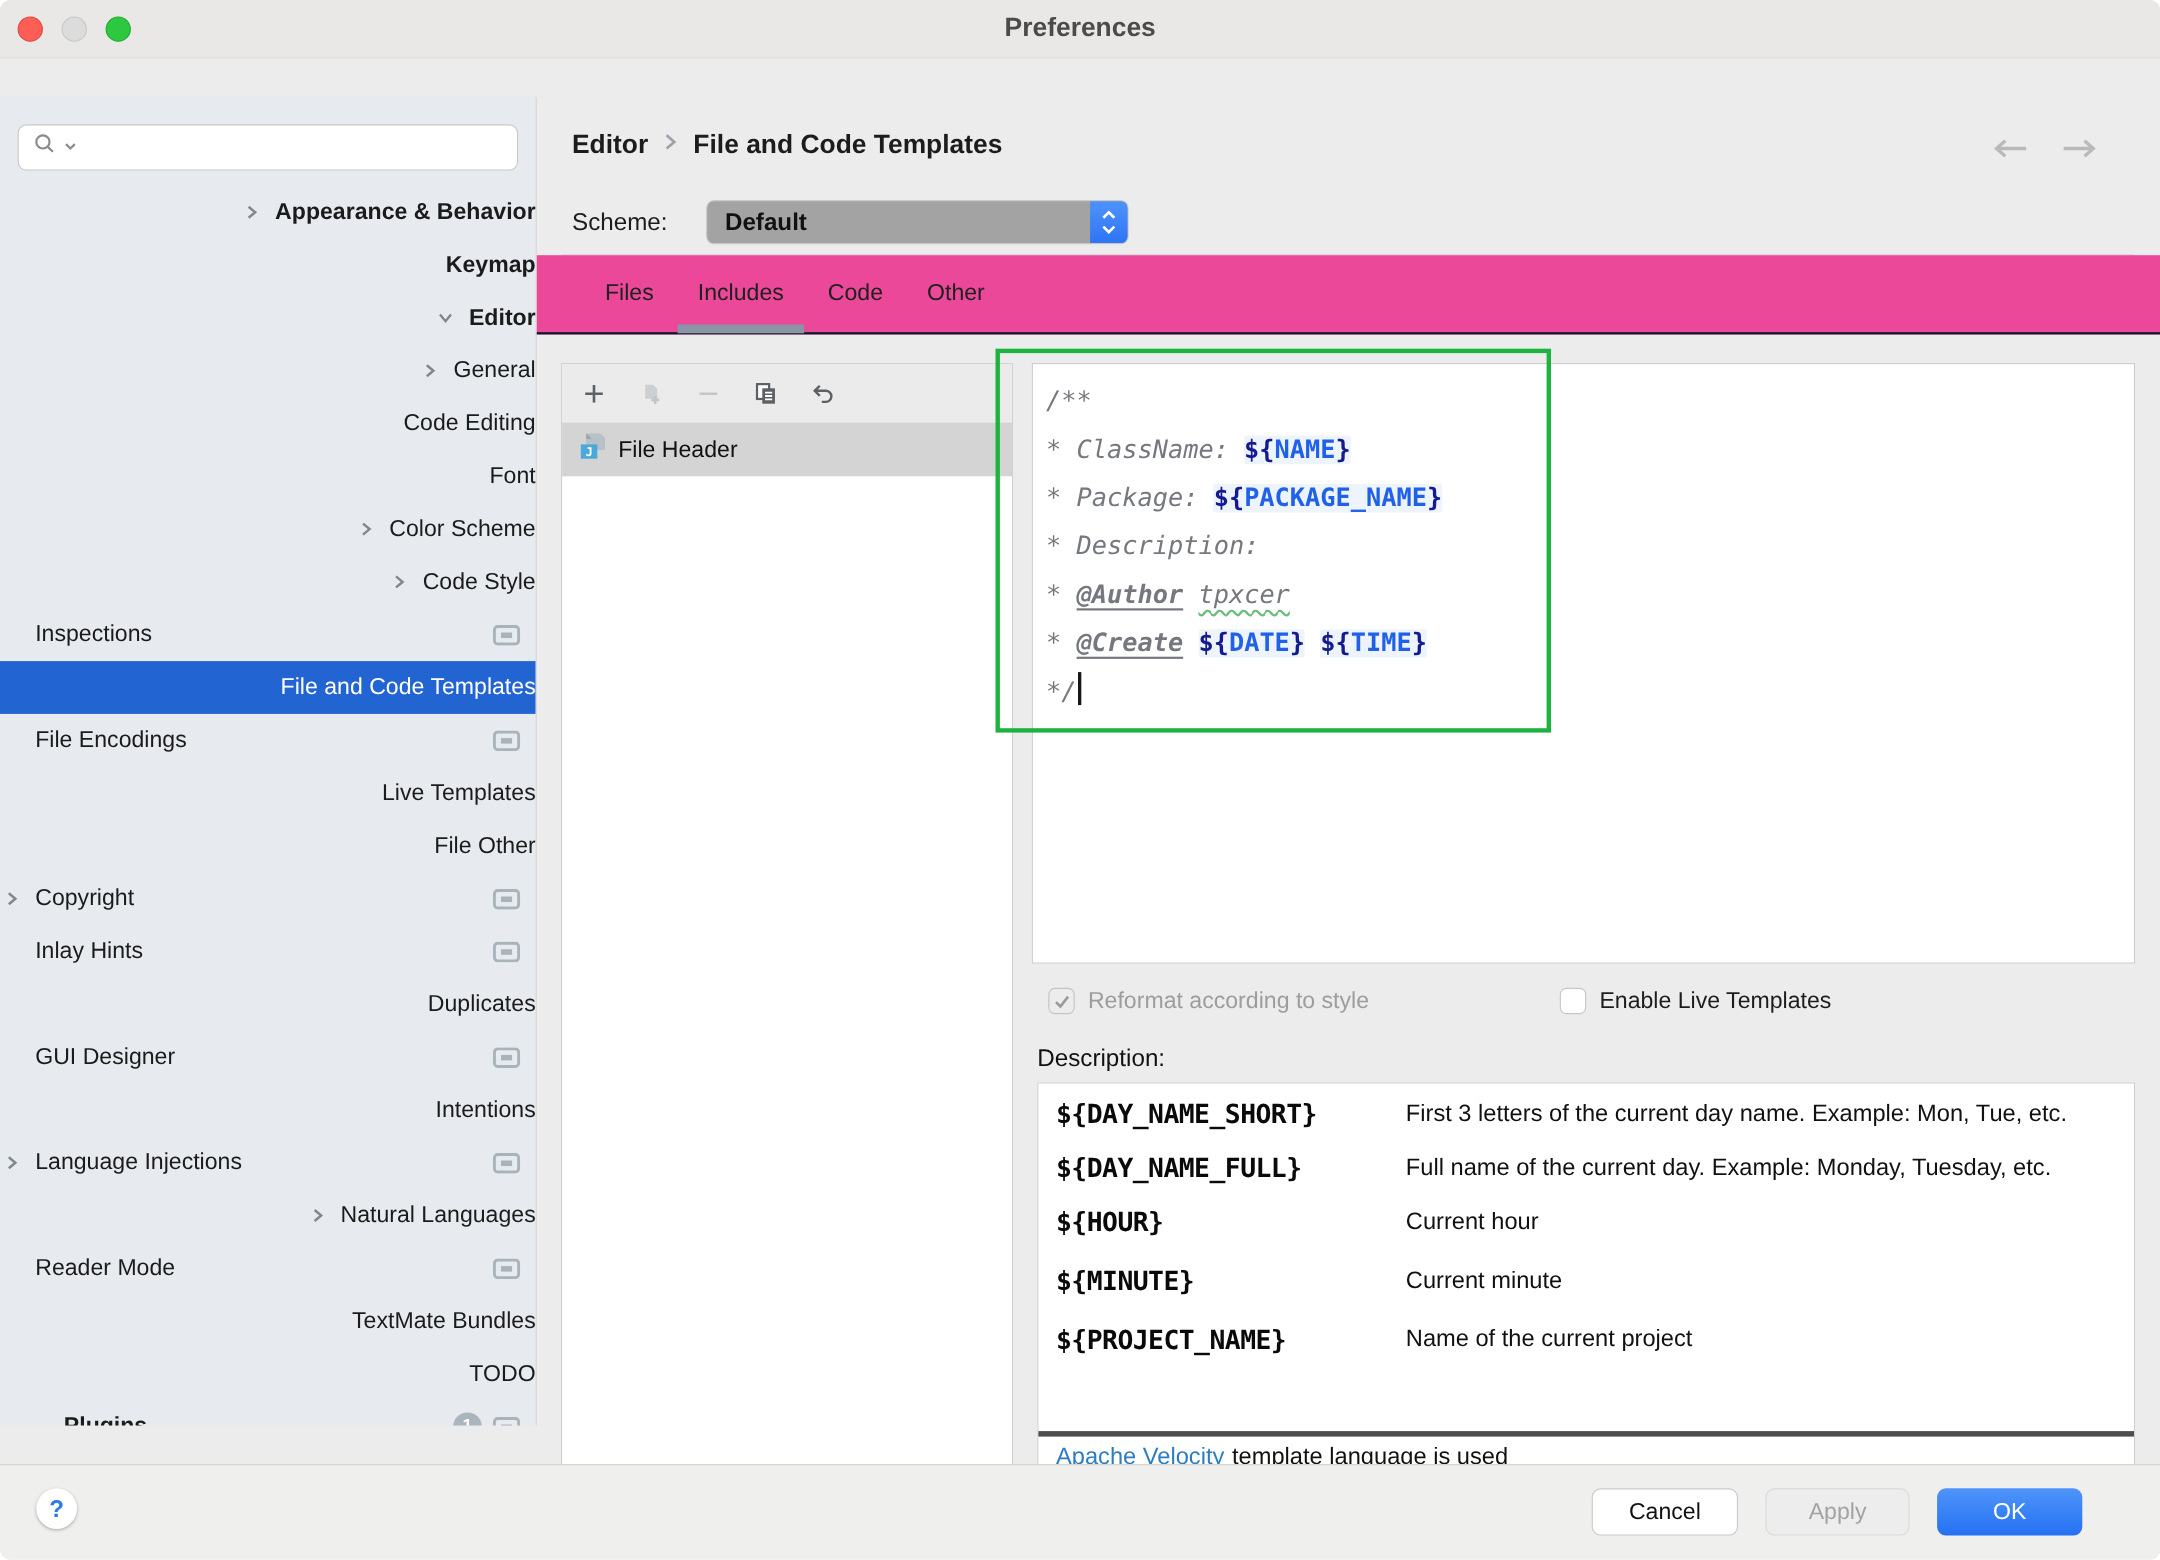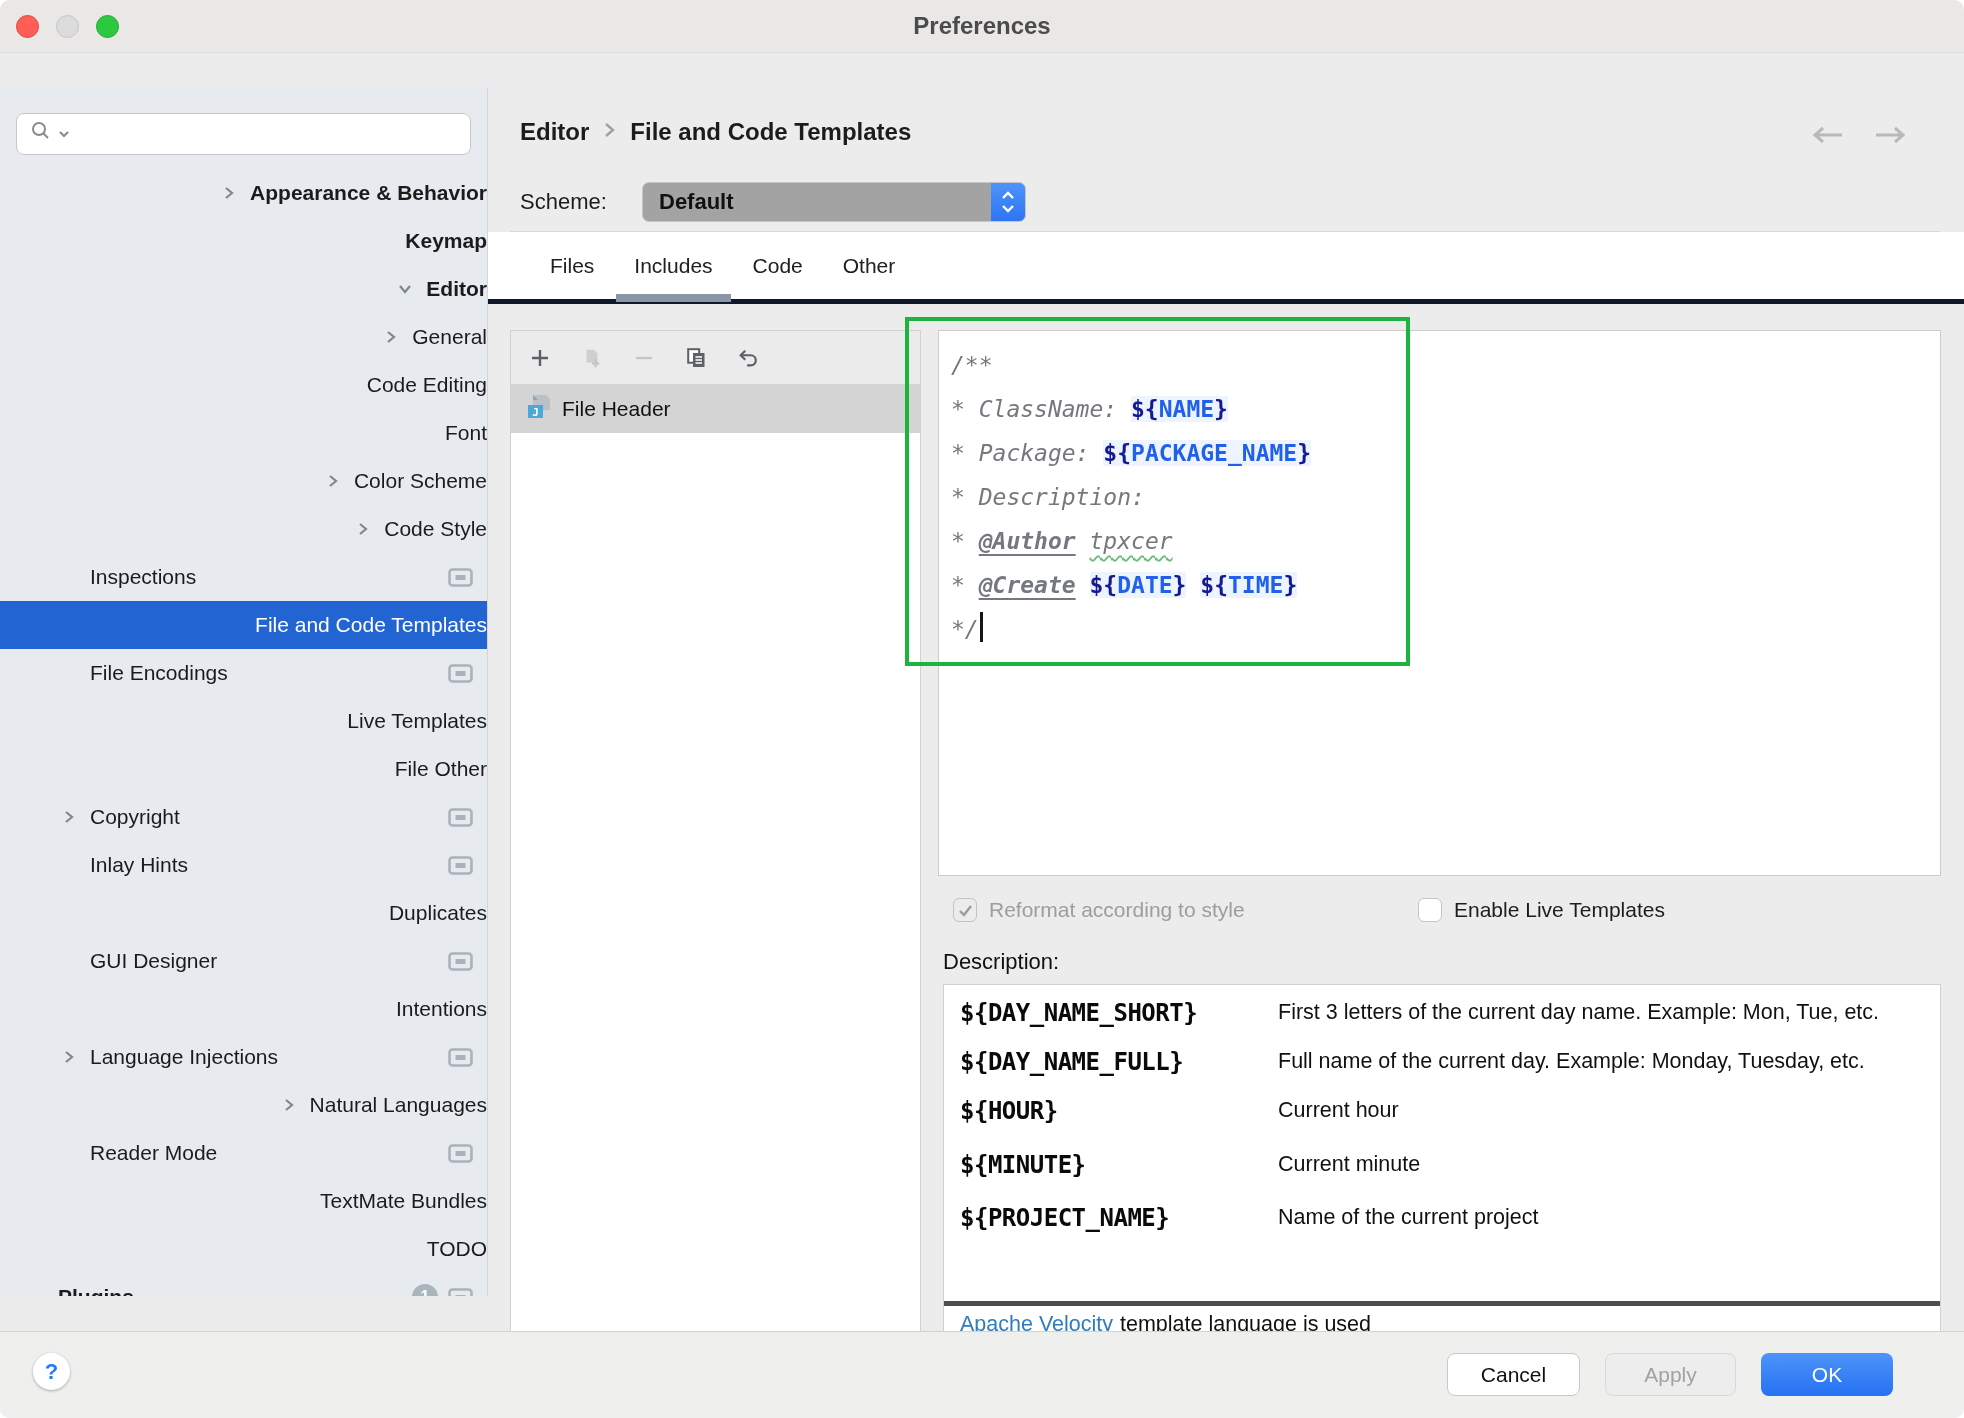--- a/index.html
+++ b/index.html
@@ -15,39 +15,39 @@
   .light.gray{background:#dcdcdc;border:1px solid #c6c6c6;}
   .light.green{background:#2bc840;border:1px solid #26a935;}
 
   
   .main{flex:1 1 auto;display:flex;min-height:0;}
   .sidebar{width:488px;flex:0 0 488px;background:#e7eaee;border-right:1px solid #d4d4d4;box-sizing:border-box;padding-top:25px;overflow:hidden;}
   .searchbox{margin:0 16px;height:42px;background:#fff;border:1px solid #c8c8c8;border-radius:8px;display:flex;align-items:center;padding-left:12px;gap:3px;box-sizing:border-box;}
   .tree{margin-top:14px;}
   .tree-row{display:flex;align-items:center;height:48px;font-size:21px;color:#1b1b1b;cursor:default;justify-content:flex-end;}
   .tree-row.lvl0{padding-left:26px;}
-  .tree-row.lvl1{padding-left:58px;}
+  .tree-row.lvl1{}
   .tree-row.bold .lab{font-weight:bold;}
   .tree-row.selected{background:#2264d1;color:#fff;}
   .chev{width:22px;height:22px;flex:0 0 22px;display:flex;align-items:center;justify-content:center;}
   .lab{margin-left:10px;white-space:nowrap;}
   .badge{margin-left:auto;width:26px;height:26px;border-radius:50%;background:#aab5bd;color:#fff;font-size:16px;font-weight:bold;display:flex;align-items:center;justify-content:center;}
   .screen-ic{margin-left:auto;margin-right:14px;display:flex;align-items:center;}
   .badge + .screen-ic{margin-left:10px;}
 
   
   .content{flex:1 1 auto;position:relative;background:#ececec;min-width:0;}
   .breadcrumb{position:absolute;left:32px;top:26px;height:36px;display:flex;align-items:center;gap:14px;font-size:24px;font-weight:bold;color:#1c1c1c;}
   .nav-arrows{position:absolute;right:56px;top:36px;display:flex;gap:26px;}
   .scheme-label{position:absolute;left:32px;top:94px;height:40px;display:flex;align-items:center;font-size:22px;color:#1c1c1c;}
   .scheme-select{position:absolute;left:154px;top:94px;width:384px;height:40px;background:#a3a3a3;border:1px solid #c6c6c6;border-radius:7px;display:flex;align-items:center;box-sizing:border-box;}
   .scheme-value{padding-left:16px;font-size:22px;font-weight:bold;color:#111;}
   .stepper{margin-left:auto;width:34px;height:38px;border-radius:0 6px 6px 0;background:linear-gradient(#4e93fb,#2e74f4);display:flex;flex-direction:column;align-items:center;justify-content:center;gap:2px;}
   .hdiv1{position:absolute;left:22px;right:24px;top:143px;height:1px;background:#d8d8d8;}
-  .tabstrip{position:absolute;left:0;right:0;top:144px;height:72px;background:#ffffff;display:flex;align-items:center;padding-left:42px;border-bottom:5px solid #0f172a;box-sizing:border-box;}
+  .tabstrip{position:absolute;left:0;right:0;top:144px;height:72px;background:#ec4899;display:flex;align-items:center;padding-left:42px;border-bottom:2px solid #0f172a;box-sizing:border-box;}
   .tab{position:relative;height:72px;display:flex;align-items:center;padding:0 20px;font-size:21px;color:#202020;}
   .tab.selected::after{content:"";position:absolute;left:2px;right:2px;bottom:0;height:8px;background:#8a96a6;}
 
   .work{position:absolute;left:0;right:0;top:216px;bottom:0;}
   .list-panel{position:absolute;left:22px;top:26px;width:411px;height:1025px;background:#fff;border:1px solid #d1d1d1;box-sizing:border-box;}
   .list-toolbar{height:53px;background:#ebebeb;display:flex;align-items:center;padding-left:18px;gap:30px;}
   .tbtn{width:22px;height:22px;display:flex;align-items:center;justify-content:center;}
   .list-row{height:49px;display:flex;align-items:center;padding-left:14px;gap:10px;font-size:21px;color:#111;}
   .list-row.selected{background:#d5d4d4;}
 

